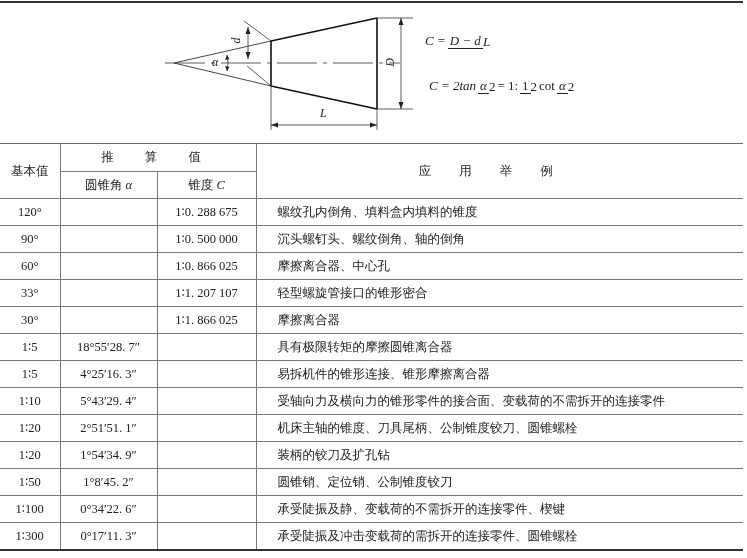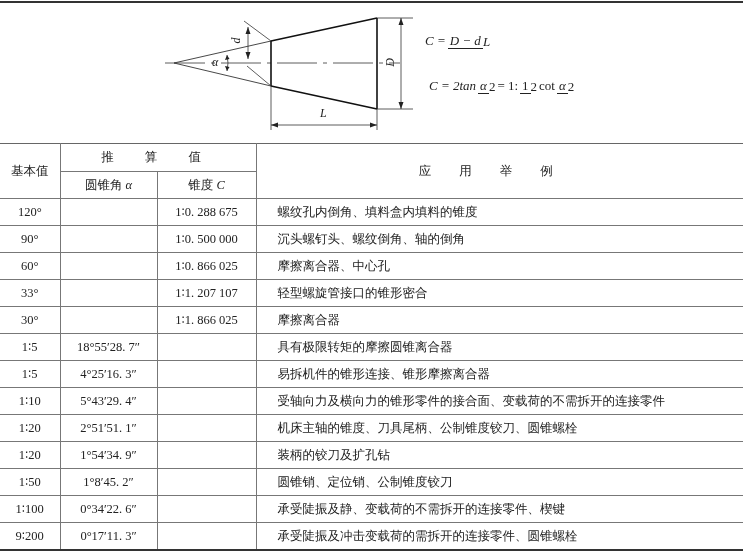--- a/index.html
+++ b/index.html
@@ -206,19 +206,19 @@
         <td class="c vl"></td>
         <td class="l">圆锥销、定位销、公制锥度铰刀</td>
       </tr>
     <tr>
         <td class="c vl">1∶100</td>
         <td class="c vl">0°34′22. 6″</td>
         <td class="c vl"></td>
         <td class="l">承受陡振及静、变载荷的不需拆开的连接零件、楔键</td>
       </tr>
     <tr>
-        <td class="c vl">9∶200</td>
+        <td class="c vl">1∶300</td>
         <td class="c vl">0°17′11. 3″</td>
         <td class="c vl"></td>
         <td class="l">承受陡振及冲击变载荷的需拆开的连接零件、圆锥螺栓</td>
       </tr>
   </tbody>
 </table>
 
 </body></html>

